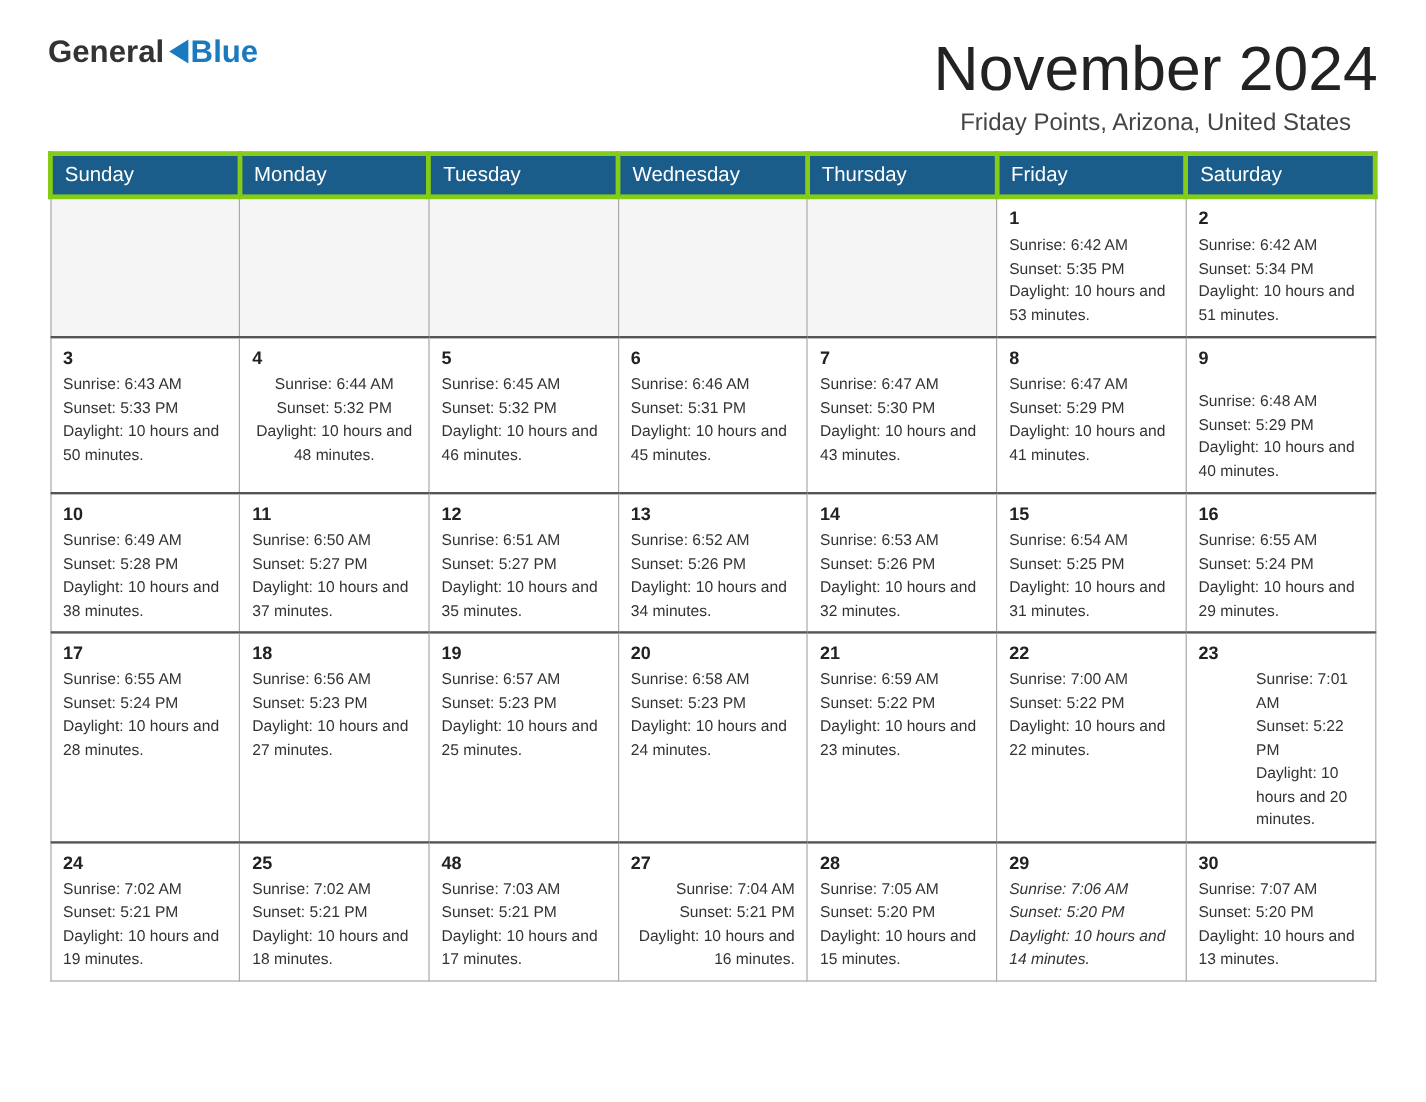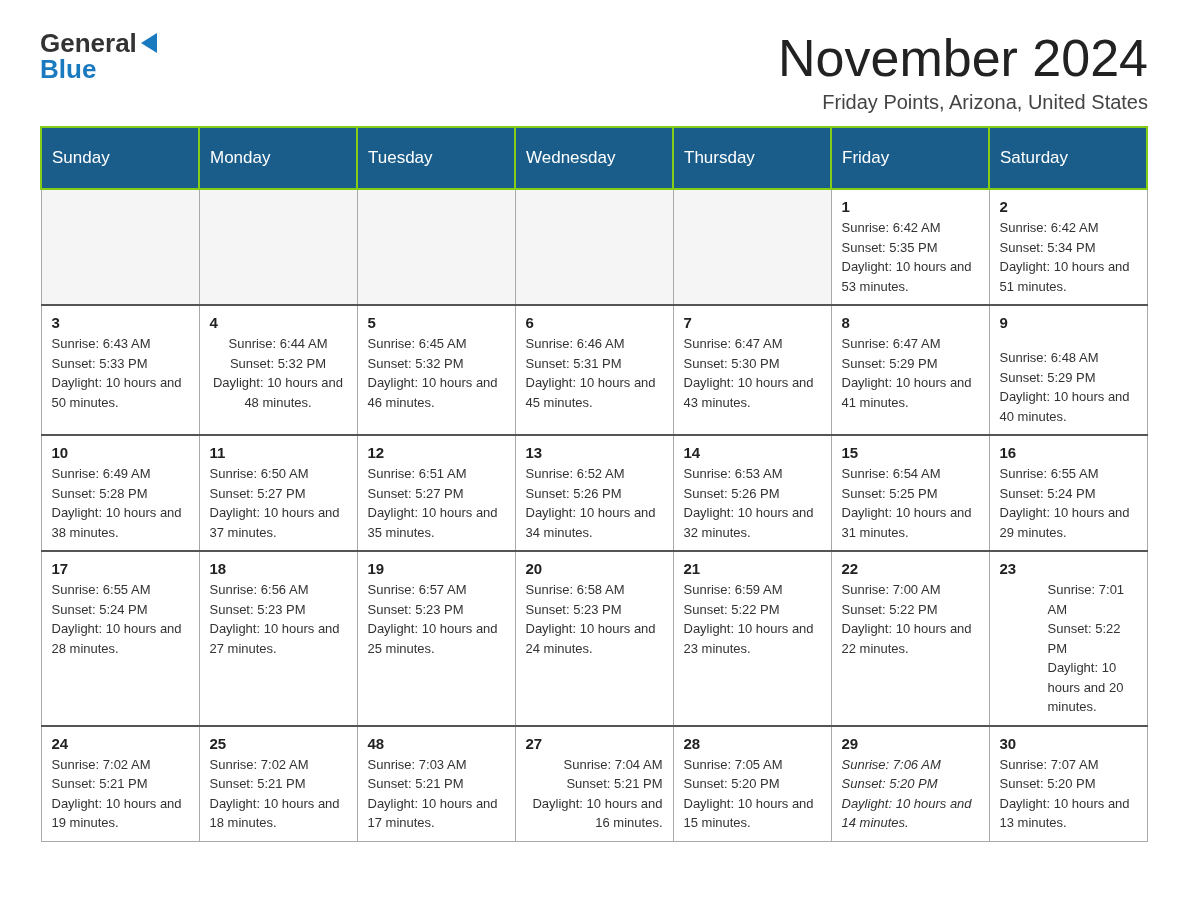--- a/index.html
+++ b/index.html
@@ -10,22 +10,21 @@
       color: #222;
     }
     .header-row {
       display: flex;
       align-items: flex-start;
       justify-content: space-between;
       margin-bottom: 10px;
     }
     .logo {
       display: flex;
-      flex-direction: column;
-      align-items: flex-start;
+      align-items: center;
     }
     .logo-general {
       font-size: 26px;
       font-weight: bold;
       color: #333;
       line-height: 1;
     }
     .logo-blue {
       font-size: 26px;
       font-weight: bold;
@@ -37,21 +36,21 @@
       width: 0;
       height: 0;
       border-left: 10px solid transparent;
       border-right: 10px solid transparent;
       border-top: 16px solid #1a7abf;
       margin-left: 2px;
       vertical-align: middle;
       transform: rotate(90deg);
     }
     .title-block {
-      text-align: right;
+      text-align: center;
     }
     .calendar-title {
       font-size: 52px;
       font-weight: normal;
       color: #222;
       line-height: 1.1;
     }
     .calendar-subtitle {
       font-size: 20px;
       color: #444;
@@ -60,23 +59,23 @@
     .calendar {
       width: 100%;
       border-collapse: collapse;
       margin-top: 12px;
     }
     .calendar th {
       background: #1a5c8a;
       color: #fff;
       font-size: 17px;
       font-weight: normal;
-      padding: 20px 10px;
+      padding: 6px 10px;
       text-align: left;
-      border: 2px solid #84cc16;
+      border: 4px solid #84cc16;
     }
     .calendar td {
       border: 1px solid #aaa;
       vertical-align: top;
       padding: 8px 10px;
       width: 14.28%;
       min-height: 90px;
       font-size: 13.5px;
       color: #333;
       background: #fff;

